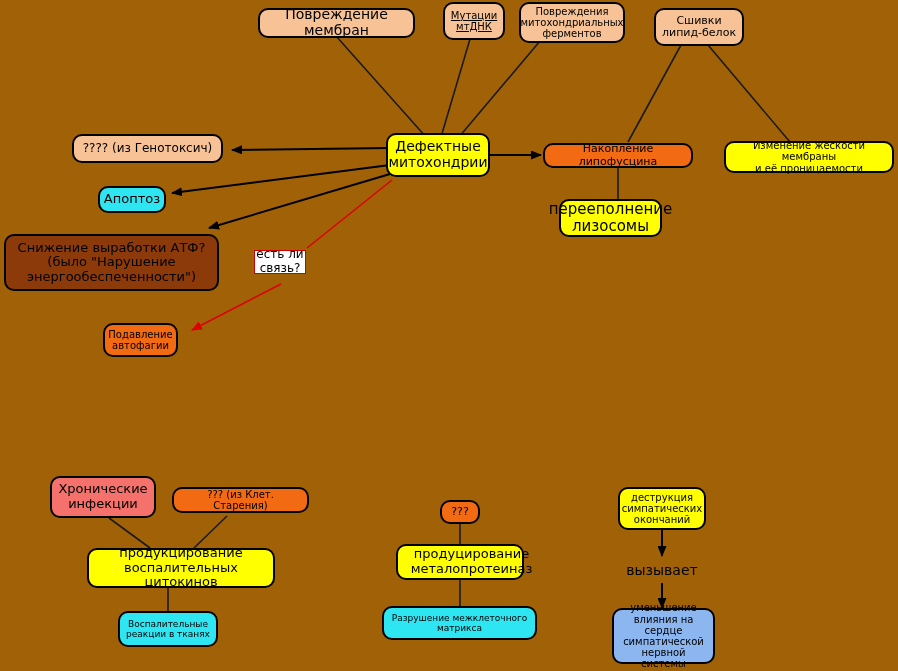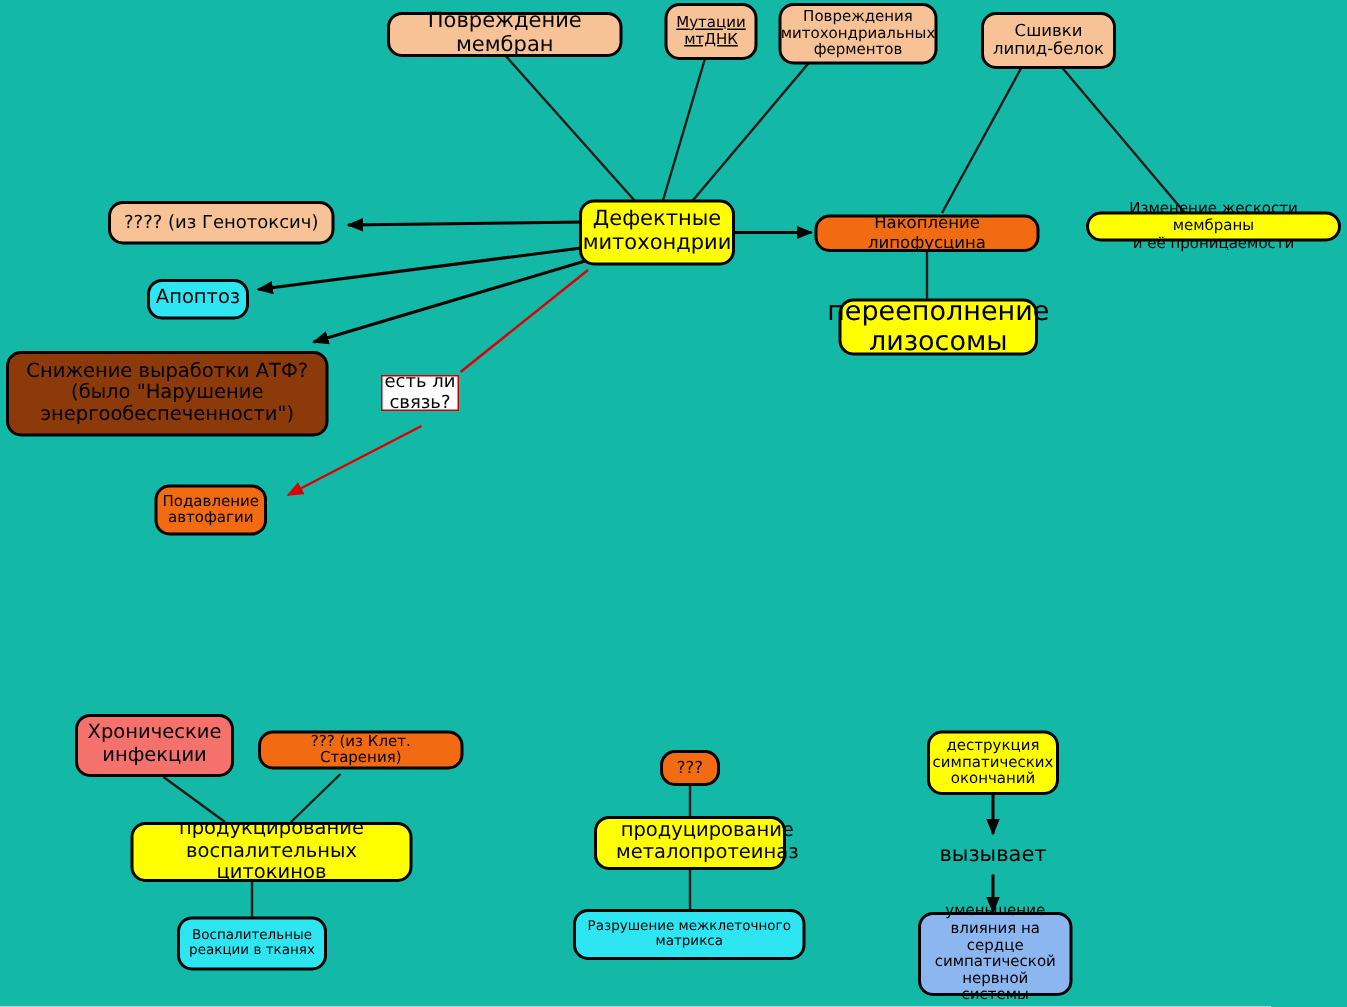--- a/index.html
+++ b/index.html
@@ -8,21 +8,21 @@
     background: #ffffff;
   }
   body {
     font-family: "DejaVu Sans", sans-serif;
   }
   #canvas {
     position: relative;
     width: 898px;
     height: 671px;
     overflow: hidden;
-    background: #14b8a6;
+    background: #a16207;
   }
   #edges {
     position: absolute;
     left: 0;
     top: 0;
     width: 898px;
     height: 671px;
     pointer-events: none;
   }
   .node {
@@ -135,24 +135,24 @@
 энергообеспеченности")</div>
 
   <div class="node" style="left:103px; top:323px; width:75px; height:34px; background:#f26a12; font-size:10px;">Подавление
 автофагии</div>
 
   <div class="label-boxed" style="left:254px; top:250px; width:52px; height:24px; font-size:12px;">есть ли
 связь?</div>
 
   <div class="node" style="left:543px; top:143px; width:150px; height:25px; background:#f26a12; font-size:11px;">Накопление липофусцина</div>
 
-  <div class="node" style="left:559px; top:199px; width:133px; height:38px; background:#ffff00; font-size:18px;">перееполнение
+  <div class="node" style="left:559px; top:199px; width:103px; height:38px; background:#ffff00; font-size:15px;">перееполнение
 лизосомы</div>
 
-  <div class="node" style="left:724px; top:141px; width:170px; height:20px; background:#ffff00; font-size:10px;">Изменение жескости мембраны
+  <div class="node" style="left:724px; top:141px; width:170px; height:32px; background:#ffff00; font-size:10px;">Изменение жескости мембраны
 и её проницаемости</div>
 
   <div class="node" style="left:50px; top:476px; width:106px; height:42px; background:#f4726b; font-size:13px;">Хронические
 инфекции</div>
 
   <div class="node" style="left:172px; top:487px; width:137px; height:26px; background:#f26a12; font-size:10px;">??? (из Клет. Старения)</div>
 
   <div class="node" style="left:75px; top:548px; width:188px; height:40px; background:#ffff00; font-size:13px;margin-left:12px;">продукцирование
 воспалительных цитокинов</div>
 

